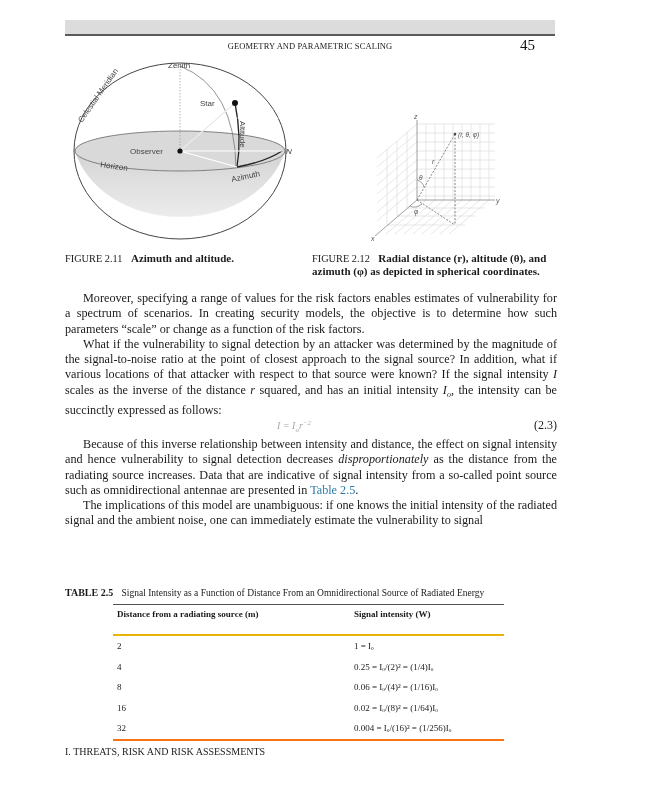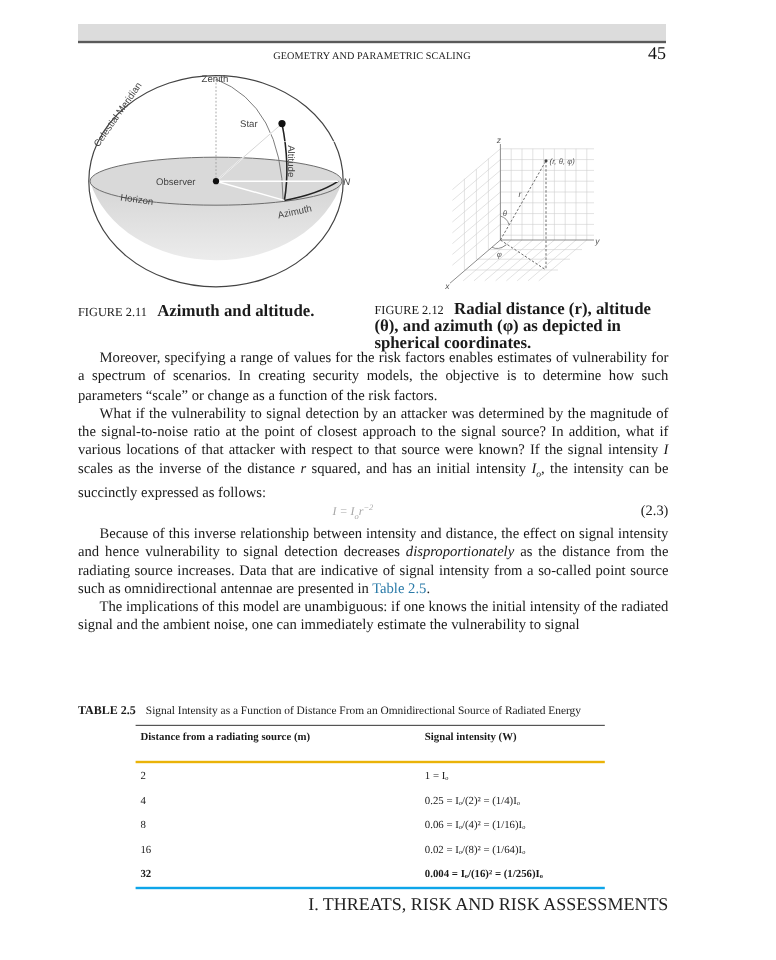--- a/index.html
+++ b/index.html
@@ -3,49 +3,49 @@
 <meta charset="utf-8">
 <style>
   html, body { margin: 0; padding: 0; background: #ffffff; }
   body { width: 647px; height: 800px; position: relative; overflow: hidden;
          font-family: "Liberation Serif", "DejaVu Serif", serif; color: #1a1a1a; }
   .abs { position: absolute; }
   .top-bar { left: 65px; top: 20px; width: 490px; height: 14px; background: #dcdcdc; }
   .top-rule { left: 65px; top: 34px; width: 490px; height: 2px; background: #5a5a5a; }
   .running-head { left: 65px; top: 41px; width: 490px; text-align: center;
                   font-size: 8.5px; letter-spacing: 0.1px; color: #222; }
-  .page-num { left: 520px; top: 37px; width: 35px; text-align: right; font-size: 15px; color: #111; }
+  .page-num { left: 520px; top: 37px; width: 35px; text-align: left; font-size: 15px; color: #111; }
 
   .fig-sphere { left: 70px; top: 58px; width: 230px; height: 185px; text-align: center; }
   .fig-sph { left: 360px; top: 110px; width: 160px; height: 135px; }
 
   .cap1 { left: 65px; top: 252px; width: 250px; font-size: 10.3px; }
   .cap2 { left: 312px; top: 252px; width: 245px; font-size: 10.3px; line-height: 13px; }
   .cap-label { font-weight: normal; margin-right: 6px; }
-  .cap-text { font-weight: bold; font-size: 14px; }
+  .cap-text { font-weight: bold; font-size: 11px; }
 
   .body-text { left: 65px; width: 492px; font-size: 12.2px; line-height: 15.3px; text-align: justify; }
   .body-text p { margin: 0; text-indent: 18px; }
   .link { color: #2a7aa8; }
 
   .eq { left: 65px; top: 418px; width: 492px; height: 16px; font-size: 10px; }
   .eq-expr { position: absolute; left: 212px; top: 1px; color: #a8a8a8; font-style: italic; font-size: 10px; }
   .eq-num { position: absolute; right: 0; top: 0; font-size: 12px; text-align: right; }
 
   .tbl-cap { left: 65px; top: 587px; width: 500px; font-size: 9.5px; }
   .tbl-cap .lbl { font-weight: bold; margin-right: 6px; font-size: 10px; }
   .tbl-wrap { left: 113px; top: 604px; width: 391px; }
   .tbl-wrap table { width: 100%; border-collapse: collapse; font-size: 9px; }
   .tbl-wrap th { text-align: left; font-weight: bold; padding: 4px 0 15px 4px; border-top: 1px solid #555;
                  border-bottom: 2px solid #eab308; }
   .tbl-wrap td { padding: 0 0 0 4px; height: 20.5px; }
-  .tbl-wrap tr:last-child td { border-bottom: 2px solid #0ea5e9; font-weight: bold; }
+  .tbl-wrap tr:last-child td { border-bottom: 2px solid #f97316; }
   .tbl-wrap th.c2, .tbl-wrap td.c2 { width: 150px; }
 
-  .footer { left: 65px; top: 746px; width: 492px; text-align: right; font-size: 15px; color: #222; }
+  .footer { left: 65px; top: 746px; width: 492px; text-align: left; font-size: 10px; color: #222; }
   .diagram-label { font-family: "Liberation Sans", "DejaVu Sans", sans-serif; }
 </style>
 </head>
 <body>
 
 <div class="abs top-bar"></div>
 <div class="abs top-rule"></div>
 <div class="abs running-head">GEOMETRY AND PARAMETRIC SCALING</div>
 <div class="abs page-num">45</div>
 

